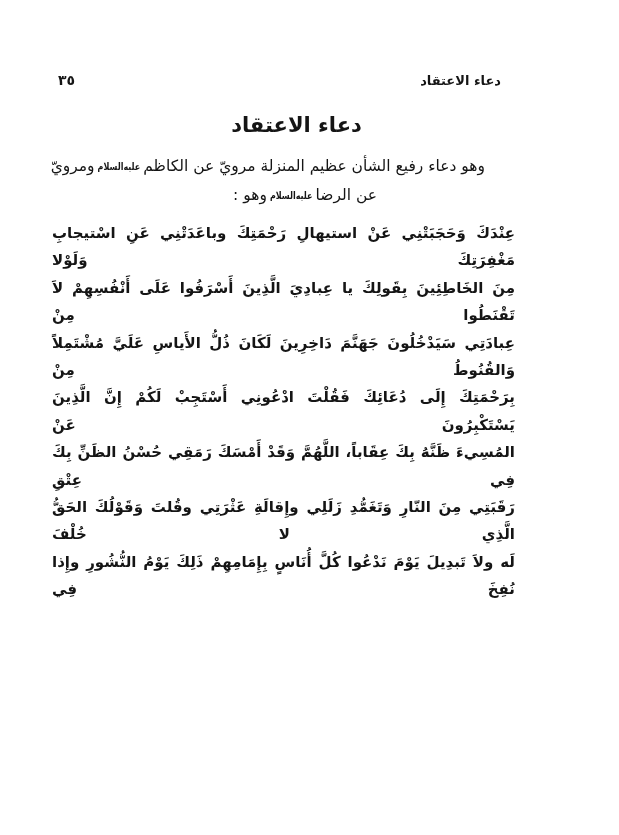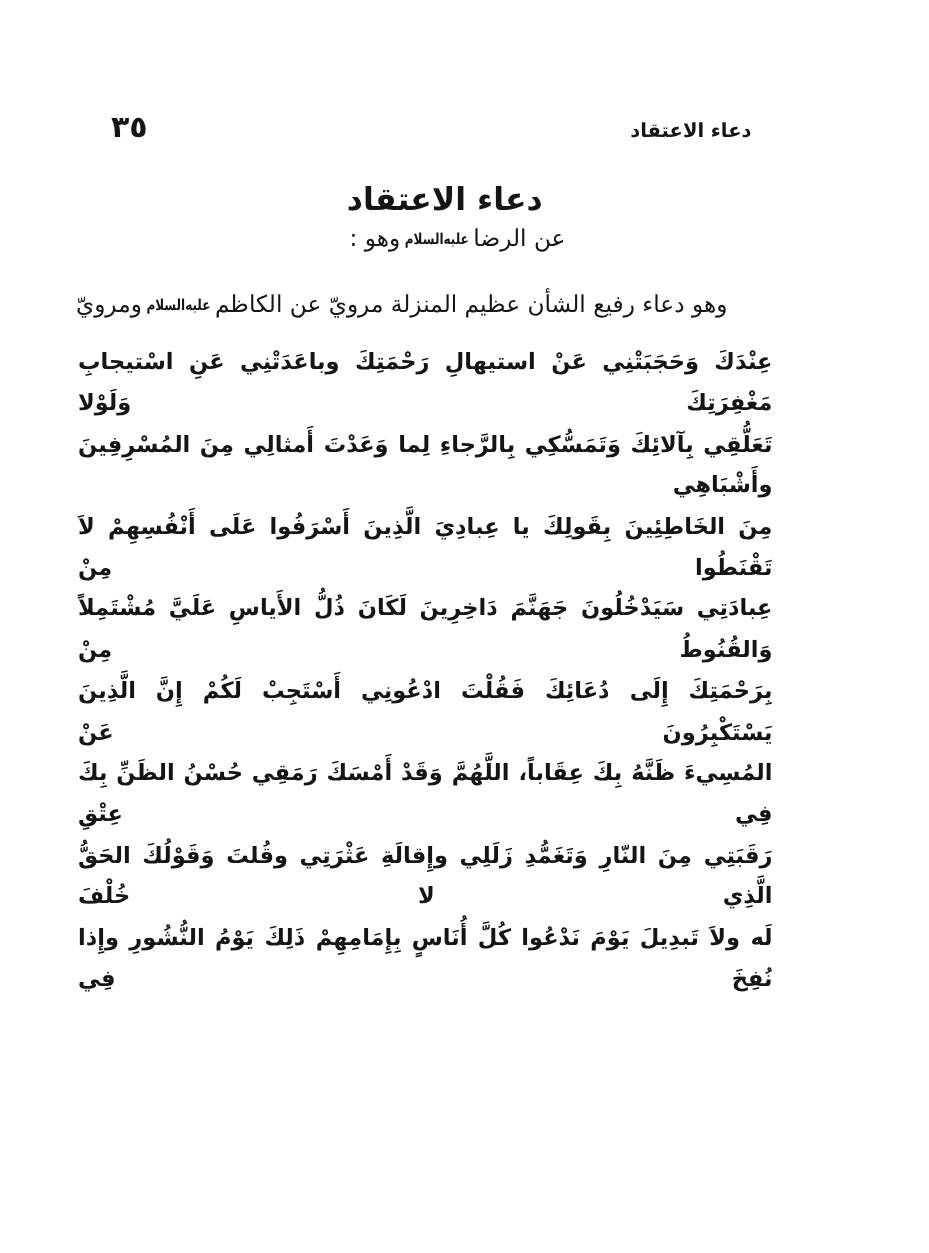--- a/index.html
+++ b/index.html
@@ -22,21 +22,21 @@
   .head-row {
     direction: rtl;
     display: flex;
     justify-content: space-between;
     align-items: baseline;
     margin: 0 104px 0 52px;
     font-size: 13px;
     font-weight: bold;
   }
   .running { margin-right: 14px; }
-  .pagenum { margin-left: 22px; font-size: 20px; }
+  .pagenum { margin-left: 6px; font-size: 14px; }
   .title {
     direction: rtl;
     text-align: center;
     margin: 25px 104px 0 52px;
     font-size: 21px;
     font-weight: bold;
     transform: translateX(13px);
   }
   .intro-line {
     direction: rtl;
@@ -76,27 +76,26 @@
 
 <div class="page">
 
   <div class="head-row">
     <span class="running">دعاء الاعتقاد</span>
     <span class="pagenum">٣٥</span>
   </div>
 
   <h1 class="title">دعاء الاعتقاد</h1>
 
+  <p class="intro-line intro-1"><span>وهو دعاء رفيع الشأن عظيم المنزلة مرويّ عن الكاظم</span><span class="honorific">عليه‌السلام</span><span>ومرويّ</span></p>
+
   <p class="intro-line intro-2"><span>عن الرضا</span><span class="honorific">عليه‌السلام</span><span>وهو :</span></p>
-
-  <p class="intro-line intro-1"><span>وهو دعاء رفيع الشأن عظيم المنزلة مرويّ عن الكاظم</span><span class="honorific">عليه‌السلام</span><span>ومرويّ</span></p>
 
   <div class="duaa">
     <div class="dline">عِنْدَكَ وَحَجَبَتْنِي عَنْ استيهالِ رَحْمَتِكَ وباعَدَتْنِي عَنِ اسْتيجابِ مَغْفِرَتِكَ وَلَوْلا</div>
-    <div class="dline">تَعَلُّقِي بِآلائِكَ وَتَمَسُّكِي بِالرَّجاءِ لِما وَعَدْتَ أَمثالِي مِنَ المُسْرِفِينَ وأَشْبَاهِي</div>
     <div class="dline">مِنَ الخَاطِئِينَ بِقَولِكَ يا عِبادِيَ الَّذِينَ أَسْرَفُوا عَلَى أَنْفُسِهِمْ لاَ تَقْنَطُوا مِنْ</div>
     <div class="dline">عِبادَتِي سَيَدْخُلُونَ جَهَنَّمَ دَاخِرِينَ لَكَانَ ذُلُّ الأَياسِ عَلَيَّ مُشْتَمِلاً وَالقُنُوطُ مِنْ</div>
     <div class="dline">بِرَحْمَتِكَ إِلَى دُعَائِكَ فَقُلْتَ ادْعُونِي أَسْتَجِبْ لَكُمْ إِنَّ الَّذِينَ يَسْتَكْبِرُونَ عَنْ</div>
     <div class="dline">المُسِيءَ ظَنَّهُ بِكَ عِقَاباً، اللَّهُمَّ وَقَدْ أَمْسَكَ رَمَقِي حُسْنُ الظَنِّ بِكَ فِي عِتْقِ</div>
     <div class="dline">رَقَبَتِي مِنَ النّارِ وَتَغَمُّدِ زَلَلِي وإِقالَةِ عَثْرَتِي وقُلتَ وَقَوْلُكَ الحَقُّ الَّذِي لا خُلْفَ</div>
     <div class="dline">لَه ولاَ تَبدِيلَ يَوْمَ نَدْعُوا كُلَّ أُنَاسٍ بِإِمَامِهِمْ ذَلِكَ يَوْمُ النُّشُورِ وإِذا نُفِخَ فِي</div>
 
   </div>
 
 </div>

